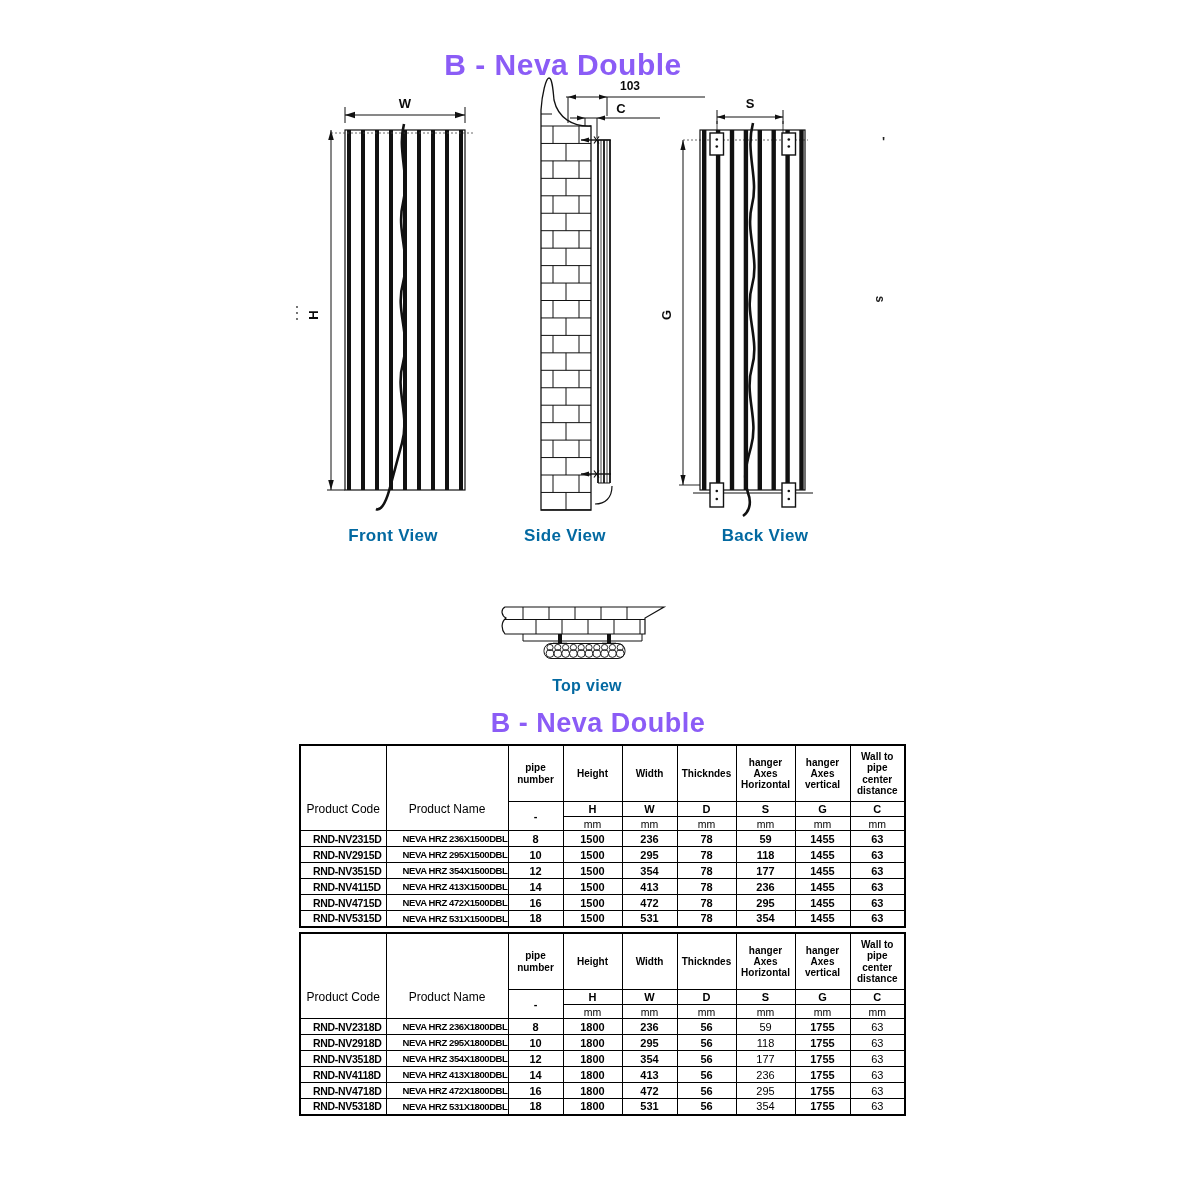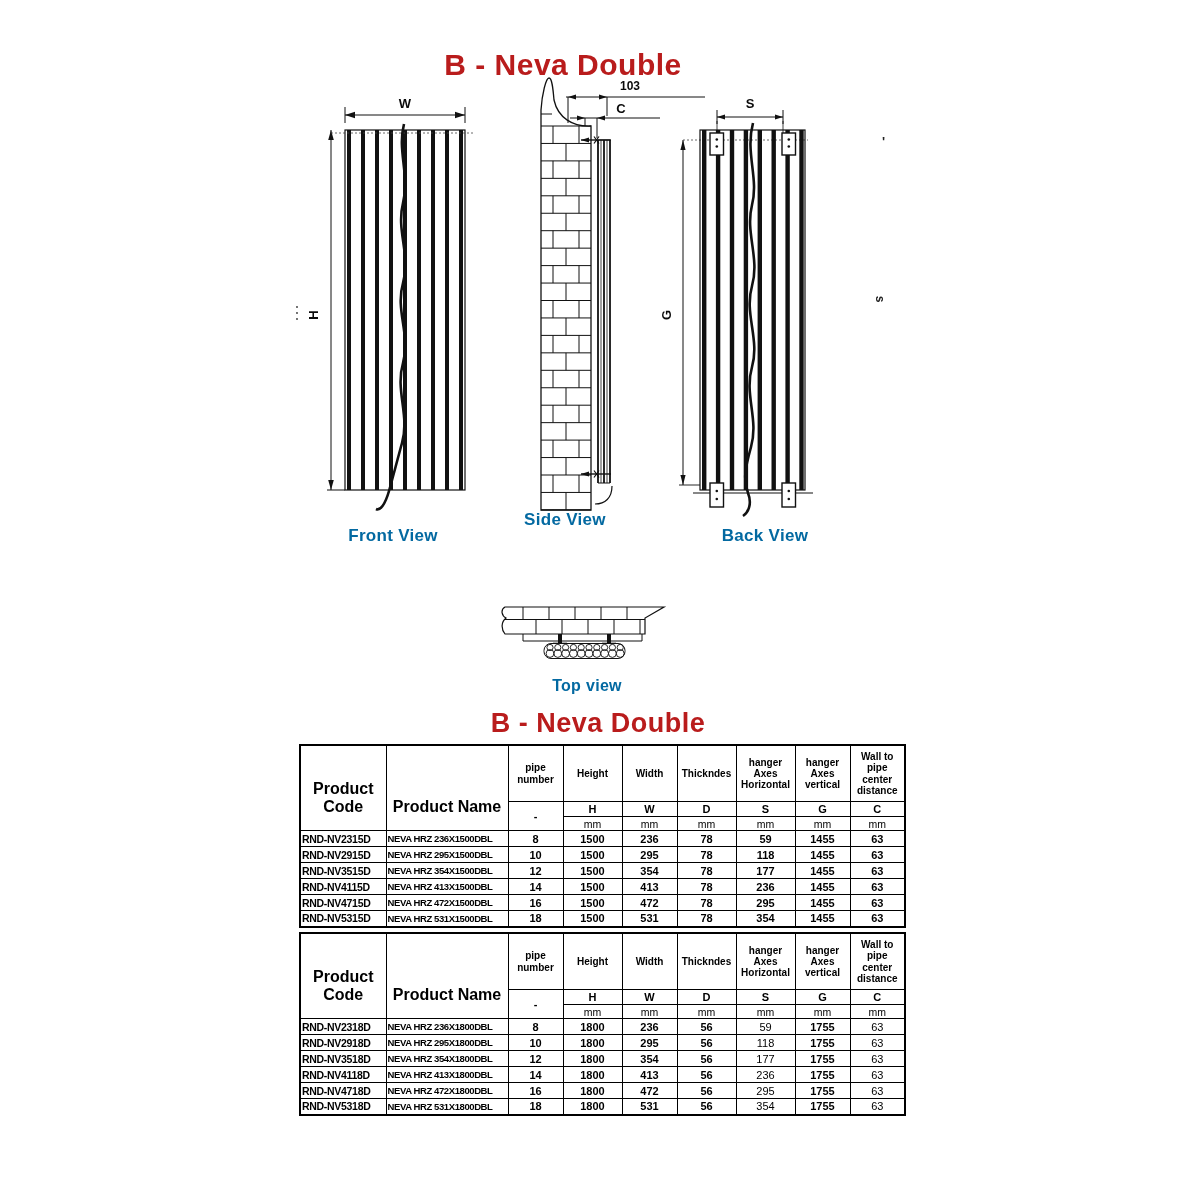--- a/index.html
+++ b/index.html
@@ -1,39 +1,39 @@
 <!DOCTYPE html>
 <html><head>
 <meta charset="utf-8">
 <style>
   html,body{margin:0;padding:0;background:#fff;}
   #page{position:relative;width:1200px;height:1200px;background:#ffffff;
         font-family:"Liberation Sans",sans-serif;color:#000;overflow:hidden;}
   .abs{position:absolute;}
-  .page-title{font-weight:700;text-align:center;letter-spacing:.5px;color:#b91c1c;}
+  .page-title{font-weight:700;text-align:center;letter-spacing:.5px;color:#8b5cf6;}
   #title-top{left:263px;top:48px;width:600px;font-size:30px;}
   #title-tables{left:298px;top:708px;width:600px;font-size:27px;}
   .view-label{font-weight:700;font-size:17px;text-align:center;color:#0369a1;letter-spacing:.3px;}
   svg{display:block;}
   svg text{font-family:"Liberation Sans",sans-serif;font-weight:700;fill:#0a0a0a;}
   .stray{color:#222;font-weight:700;}
 
   
   table.spec{border-collapse:collapse;table-layout:fixed;background:#fff;
              border:2px solid #000;}
   table.spec th,table.spec td{border:1px solid #000;padding:0;overflow:hidden;
              text-align:center;vertical-align:middle;color:#000;}
   table.spec th.titlecell{font-size:10px;font-weight:700;line-height:1.12;height:53px;padding:1px;}
-  table.spec th.big{font-size:16px;font-weight:700;vertical-align:bottom;padding-bottom:14px;}
+  table.spec th.big{font-size:12px;font-weight:400;vertical-align:bottom;padding-bottom:14px;}
   table.spec th.symcell{font-size:11px;font-weight:700;height:14px;}
   table.spec th.unitcell{font-size:10.5px;font-weight:400;height:13px;}
   table.spec tbody tr{height:16px;}
   table.spec td{font-size:11px;font-weight:700;}
-  table.spec td.code{font-size:10.5px;text-align:left;padding-left:1px;letter-spacing:-.3px;}
-  table.spec td.name{font-size:9.5px;text-align:left;padding-left:1px;letter-spacing:-.4px;}
+  table.spec td.code{font-size:10.5px;text-align:left;padding-left:12px;letter-spacing:-.3px;}
+  table.spec td.name{font-size:9.5px;text-align:left;padding-left:16px;letter-spacing:-.4px;}
   #spec-table-1 td:nth-child(7),#spec-table-1 td:nth-child(9){font-weight:400;}
 </style>
 </head>
 <body>
 
 <div id="page">
 
   <div class="abs page-title" id="title-top">B - Neva Double</div>
 
   <svg class="abs" style="left:283px;top:93px" width="200" height="470" viewBox="0 0 200 470">
@@ -172,21 +172,21 @@
     <polygon points="84,31 76,28.4 76,33.6" fill="#111"></polygon>
     <text x="107" y="24" font-size="12" text-anchor="middle">103</text>
 
     <line x1="47" y1="52" x2="137" y2="52" stroke="#111" stroke-width="1"></line>
     <line x1="62" y1="52" x2="62" y2="60" stroke="#111" stroke-width="1"></line>
     <line x1="74" y1="52" x2="74" y2="72" stroke="#111" stroke-width="1"></line>
     <polygon points="62,52 54,49.4 54,54.6" fill="#111"></polygon>
     <polygon points="74,52 82,49.4 82,54.6" fill="#111"></polygon>
     <text x="98" y="47" font-size="13" text-anchor="middle">C</text>
   </svg>
-  <div class="abs view-label" style="left:515px;top:510px;width:100px">Side View</div>
+  <div class="abs view-label" style="left:515px;top:526px;width:100px">Side View</div>
 
   <svg class="abs" style="left:653px;top:93px" width="250" height="470" viewBox="0 0 250 470">
 
     <line x1="64" y1="17" x2="64" y2="31" stroke="#111" stroke-width="1"></line>
     <line x1="130" y1="17" x2="130" y2="31" stroke="#111" stroke-width="1"></line>
     <line x1="64" y1="24" x2="130" y2="24" stroke="#111" stroke-width="1"></line>
     <polygon points="64,24 72,21.4 72,26.6" fill="#111"></polygon>
     <polygon points="130,24 122,21.4 122,26.6" fill="#111"></polygon>
     <text x="97" y="15" font-size="13" text-anchor="middle">S</text>
     <line x1="64" y1="28" x2="64" y2="40" stroke="#111" stroke-width="0.8"></line>

